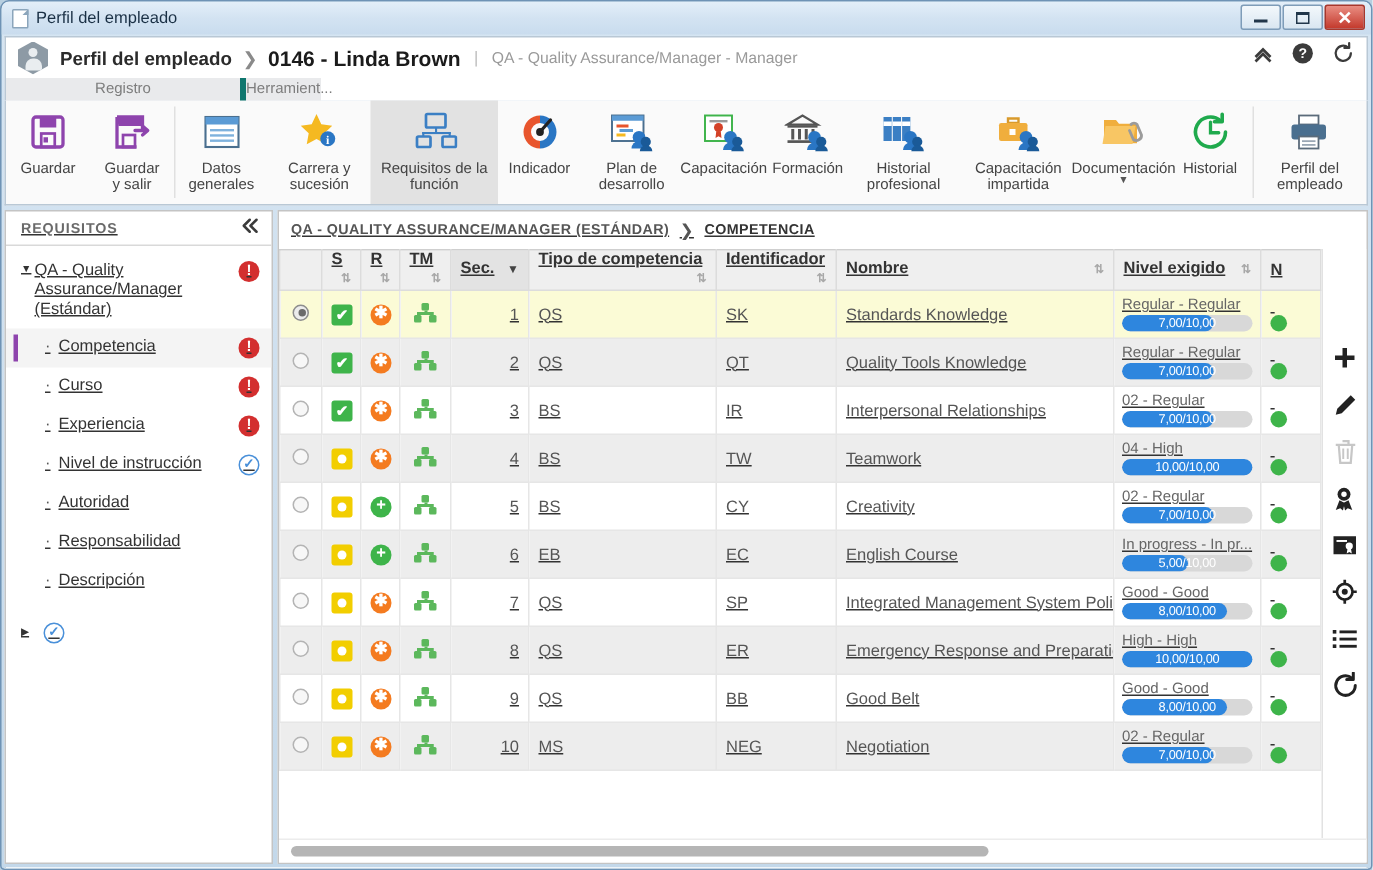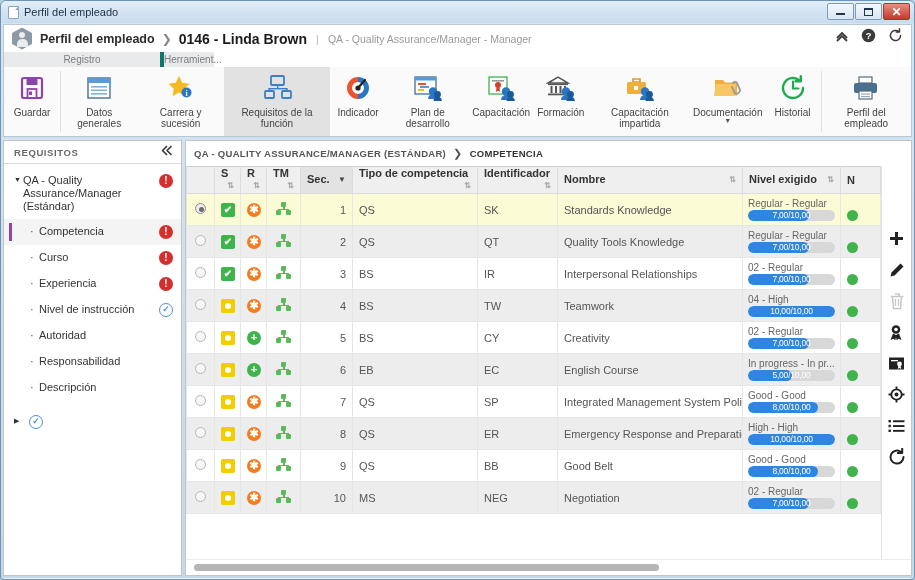--- a/index.html
+++ b/index.html
@@ -111,20 +111,21 @@
   .rib-btn.active { background:#e2e2e2; }
   .rib-ico { height:34px; display:flex; align-items:center; justify-content:center;}
   .rib-lbl { font-size:10px; color:#444; line-height:11px; margin-top:2px; }
   .rib-caret { font-size:7px; color:#555; line-height:5px;}
 
   
   .body-area {
     margin: 3px 2px 2px 2px;
     height: 436px;
     display:flex;
+    text-decoration:underline;
   }
 
   
   .req-panel {
     width: 215px; background:#fff; border:1px solid #c4c4c4;
     display:flex; flex-direction:column;
   }
   .req-head {
     height:23px; border-bottom:1px solid #d9d9d9;
     display:flex; align-items:center; justify-content:space-between;
@@ -310,20 +311,31 @@
         <span class="rib-ico">
           <svg width="28" height="28" viewBox="0 0 28 28">
             <rect x="4" y="4" width="20" height="20" rx="2" fill="none" stroke="#8e44ad" stroke-width="2.2"></rect>
             <rect x="8.5" y="4" width="11" height="7" fill="#8e44ad"></rect>
             <rect x="9.5" y="15" width="9" height="9" fill="none" stroke="#8e44ad" stroke-width="1.8"></rect>
             <rect x="11" y="17.5" width="3" height="3.5" fill="#8e44ad"></rect>
           </svg>
         </span>
         <span class="rib-lbl">Guardar</span>
       </div>
+      <div class="rib-btn">
+        <span class="rib-ico">
+          <svg width="28" height="28" viewBox="0 0 28 28">
+            <path d="M4 5 a1 1 0 0 1 1-1 h15 v6 h-15 z" fill="#8e44ad"></path>
+            <path d="M4 4 h17 v9 M4 4 v20 h13" fill="none" stroke="#8e44ad" stroke-width="2.2"></path>
+            <rect x="8" y="16" width="8" height="8" fill="none" stroke="#8e44ad" stroke-width="1.8"></rect>
+            <path d="M16 13 h8 M21 10 l3.5 3 l-3.5 3" stroke="#8e44ad" stroke-width="2.2" fill="none" stroke-linecap="round" stroke-linejoin="round"></path>
+          </svg>
+        </span>
+        <span class="rib-lbl">Guardar y salir</span>
+      </div>
     </div>
 
     <div class="rib-div"></div>
 
     <div class="rib-sec">
 
       <div class="rib-btn">
         <span class="rib-ico">
           <svg width="28" height="26" viewBox="0 0 28 26">
             <rect x="3" y="3" width="22" height="20" fill="#fff" stroke="#4a6f8f" stroke-width="1.4"></rect>
@@ -421,20 +433,37 @@
             <rect x="2" y="18.5" width="20" height="1.8" fill="#555"></rect>
             <circle cx="20" cy="16.5" r="4.2" fill="#2a76c4"></circle>
             <path d="M15 25 a5 5 0 0 1 10 0 z" fill="#2a76c4"></path>
             <circle cx="24.5" cy="19.5" r="3.4" fill="#1a5a98"></circle>
             <path d="M20.5 26 a4.2 4.2 0 0 1 8.4 0 z" fill="#1a5a98"></path>
           </svg>
         </span>
         <span class="rib-lbl">Formación</span>
       </div>
 
+      <div class="rib-btn">
+        <span class="rib-ico">
+          <svg width="30" height="26" viewBox="0 0 30 26">
+            <rect x="2" y="3" width="5.5" height="16" fill="#3b7fc4"></rect>
+            <rect x="8.2" y="3" width="5.5" height="16" fill="#3b7fc4"></rect>
+            <rect x="14.4" y="3" width="5.5" height="16" fill="#3b7fc4"></rect>
+            <rect x="2" y="6" width="5.5" height="3" fill="#fff"></rect>
+            <rect x="8.2" y="6" width="5.5" height="3" fill="#fff"></rect>
+            <rect x="14.4" y="6" width="5.5" height="3" fill="#fff"></rect>
+            <circle cx="20" cy="16.5" r="4.2" fill="#2a76c4"></circle>
+            <path d="M15 25 a5 5 0 0 1 10 0 z" fill="#2a76c4"></path>
+            <circle cx="24.5" cy="19.5" r="3.4" fill="#1a5a98"></circle>
+            <path d="M20.5 26 a4.2 4.2 0 0 1 8.4 0 z" fill="#1a5a98"></path>
+          </svg>
+        </span>
+        <span class="rib-lbl">Historial profesional</span>
+      </div>
 
       <div class="rib-btn">
         <span class="rib-ico">
           <svg width="30" height="26" viewBox="0 0 30 26">
             <path d="M8 4 h7 v3 h-7z" fill="none" stroke="#d99a2b" stroke-width="1.6"></path>
             <rect x="2" y="7" width="19" height="12" rx="1.5" fill="#f0ae3d"></rect>
             <rect x="9" y="11" width="4" height="4" fill="#fff"></rect>
             <circle cx="20" cy="16.5" r="4.2" fill="#2a76c4"></circle>
             <path d="M15 25 a5 5 0 0 1 10 0 z" fill="#2a76c4"></path>
             <circle cx="24.5" cy="19.5" r="3.4" fill="#1a5a98"></circle>

